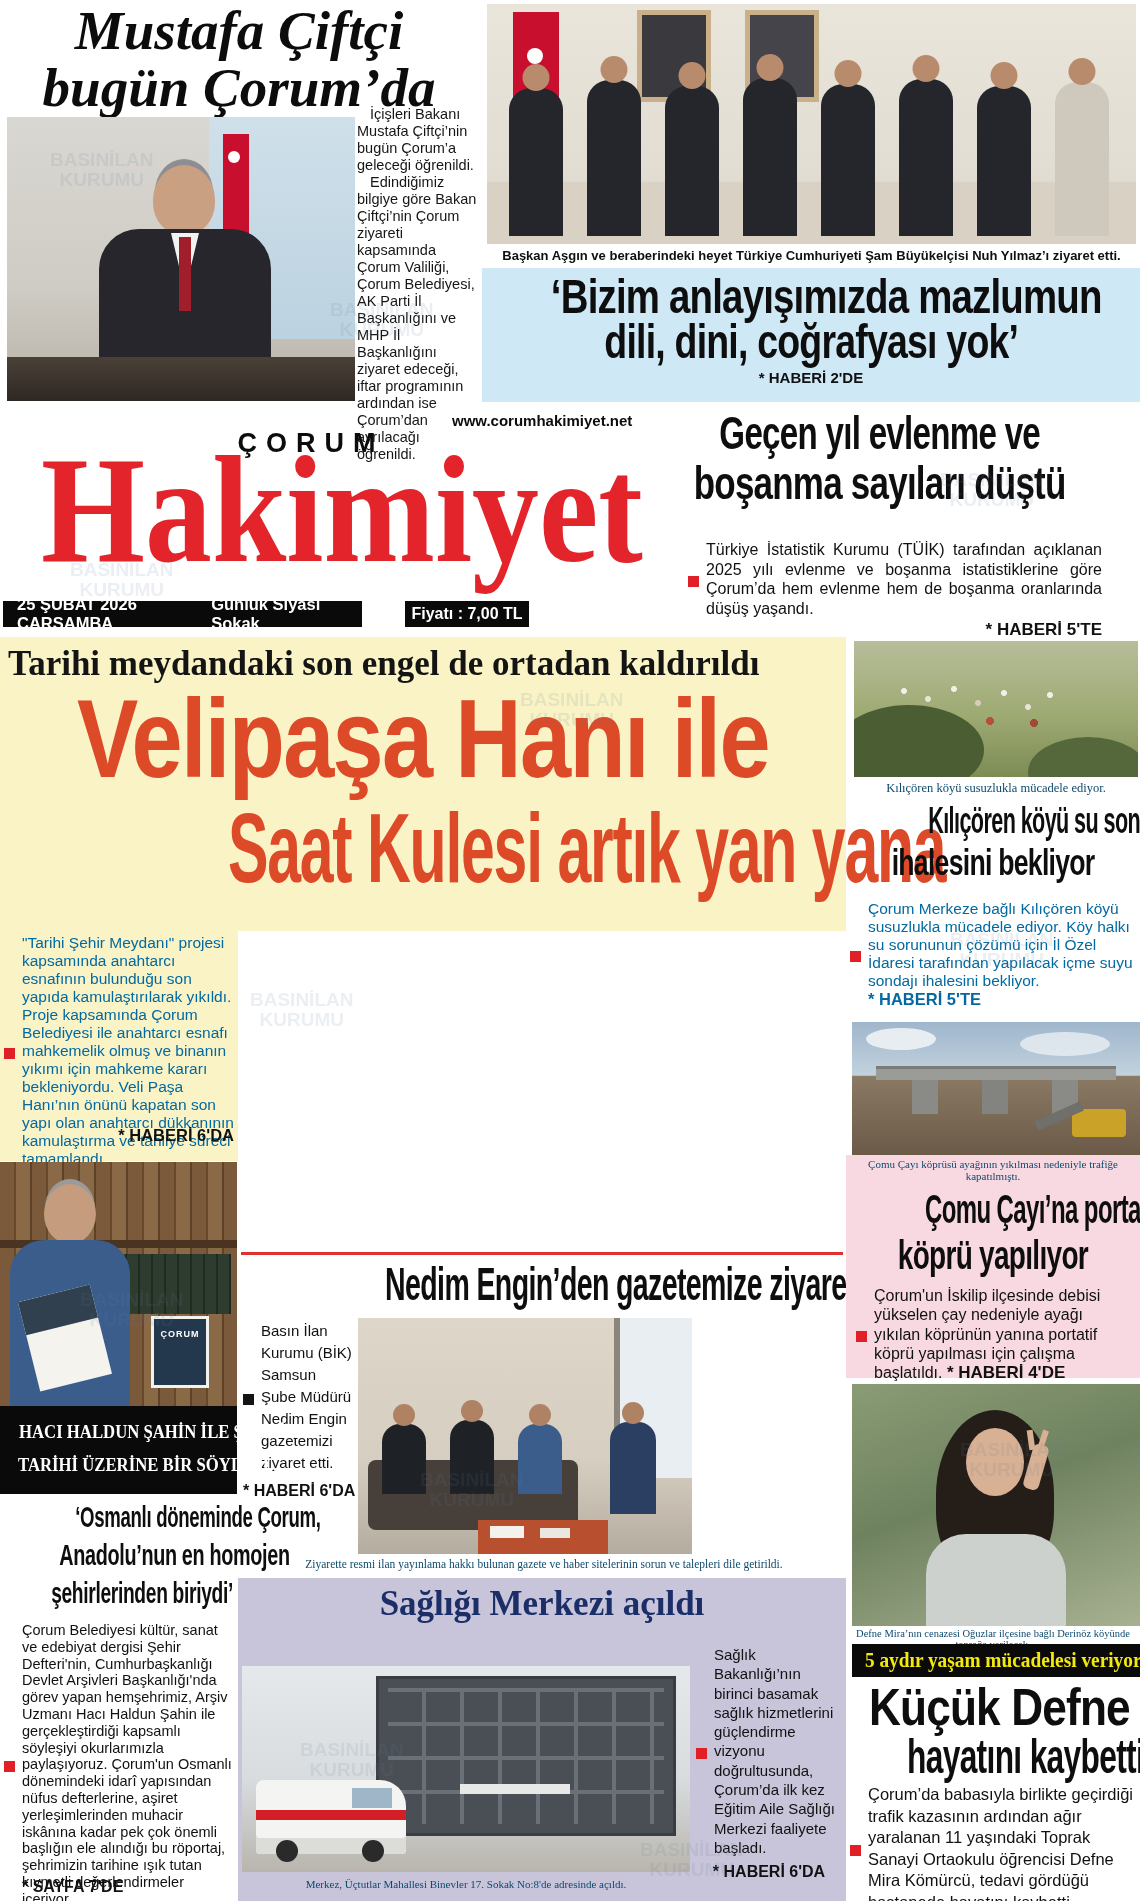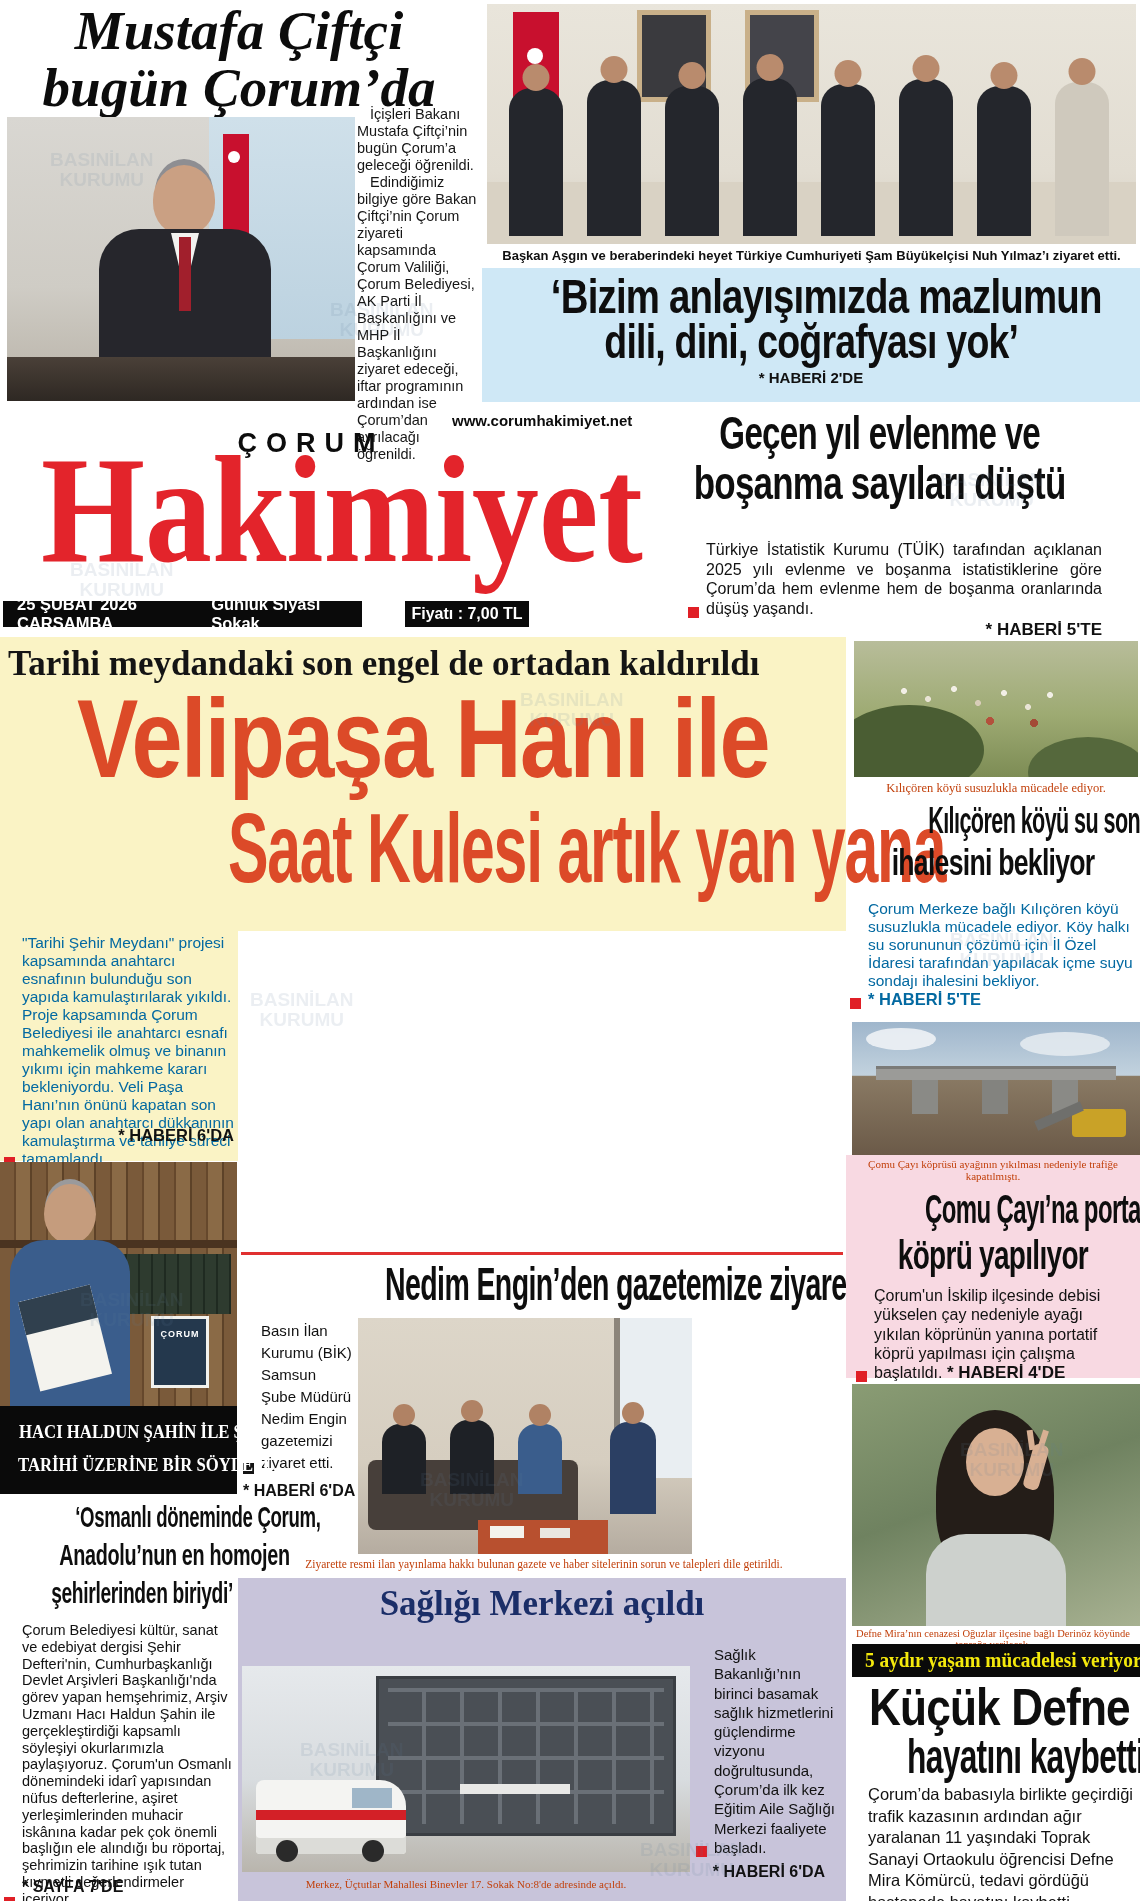--- a/index.html
+++ b/index.html
@@ -4,25 +4,25 @@
 <style>
   *{margin:0;padding:0;box-sizing:border-box}
   html,body{background:#888}
   #page{position:relative;width:1140px;height:1901px;margin:0 auto;background:#fff;
         font-family:"Liberation Sans",sans-serif;color:#111;overflow:hidden}
   .abs{position:absolute}
   .serif{font-family:"Liberation Serif",serif}
   .cond{font-weight:700;text-align:center;letter-spacing:-1px;color:#0e0e0e}
   .sx{display:inline-block;transform:scaleX(var(--s,.78));transform-origin:50% 50%;white-space:nowrap}
   .bodytext{font-size:15.5px;line-height:18px;color:#0369a1}
-  p.b{display:flex;align-items:flex-end}
+  p.b{display:flex;align-items:center}
   .bullet{flex:none;width:11px;height:11px;margin:4px 7px 0 0;background:#e01f26}
   .bullet.dark{background:#141414}
   .ref{font-weight:700;white-space:nowrap}
-  .cap{font-family:"Liberation Serif",serif;text-align:center;color:#c2410c}
+  .cap{font-family:"Liberation Serif",serif;text-align:center;color:#0c4a6e}
   .photo{position:absolute;overflow:hidden}
   .sil{position:absolute;background:#24262c;border-radius:22px 22px 0 0}
   .sil::before{content:"";position:absolute;top:-24px;left:50%;transform:translateX(-50%);
                width:27px;height:27px;border-radius:50%;background:#b98b6d}
   .sil2{position:absolute;background:#1e2126;border-radius:18px 18px 0 0}
   .sil2::before{content:"";position:absolute;top:-20px;left:50%;transform:translateX(-50%);
                width:22px;height:22px;border-radius:50%;background:#b08264}
   .wm{position:absolute;opacity:.12;color:#5f7d99;font-weight:700;font-size:19px;line-height:20px;
       text-align:center;pointer-events:none;z-index:50}
   .wm span{display:block}

